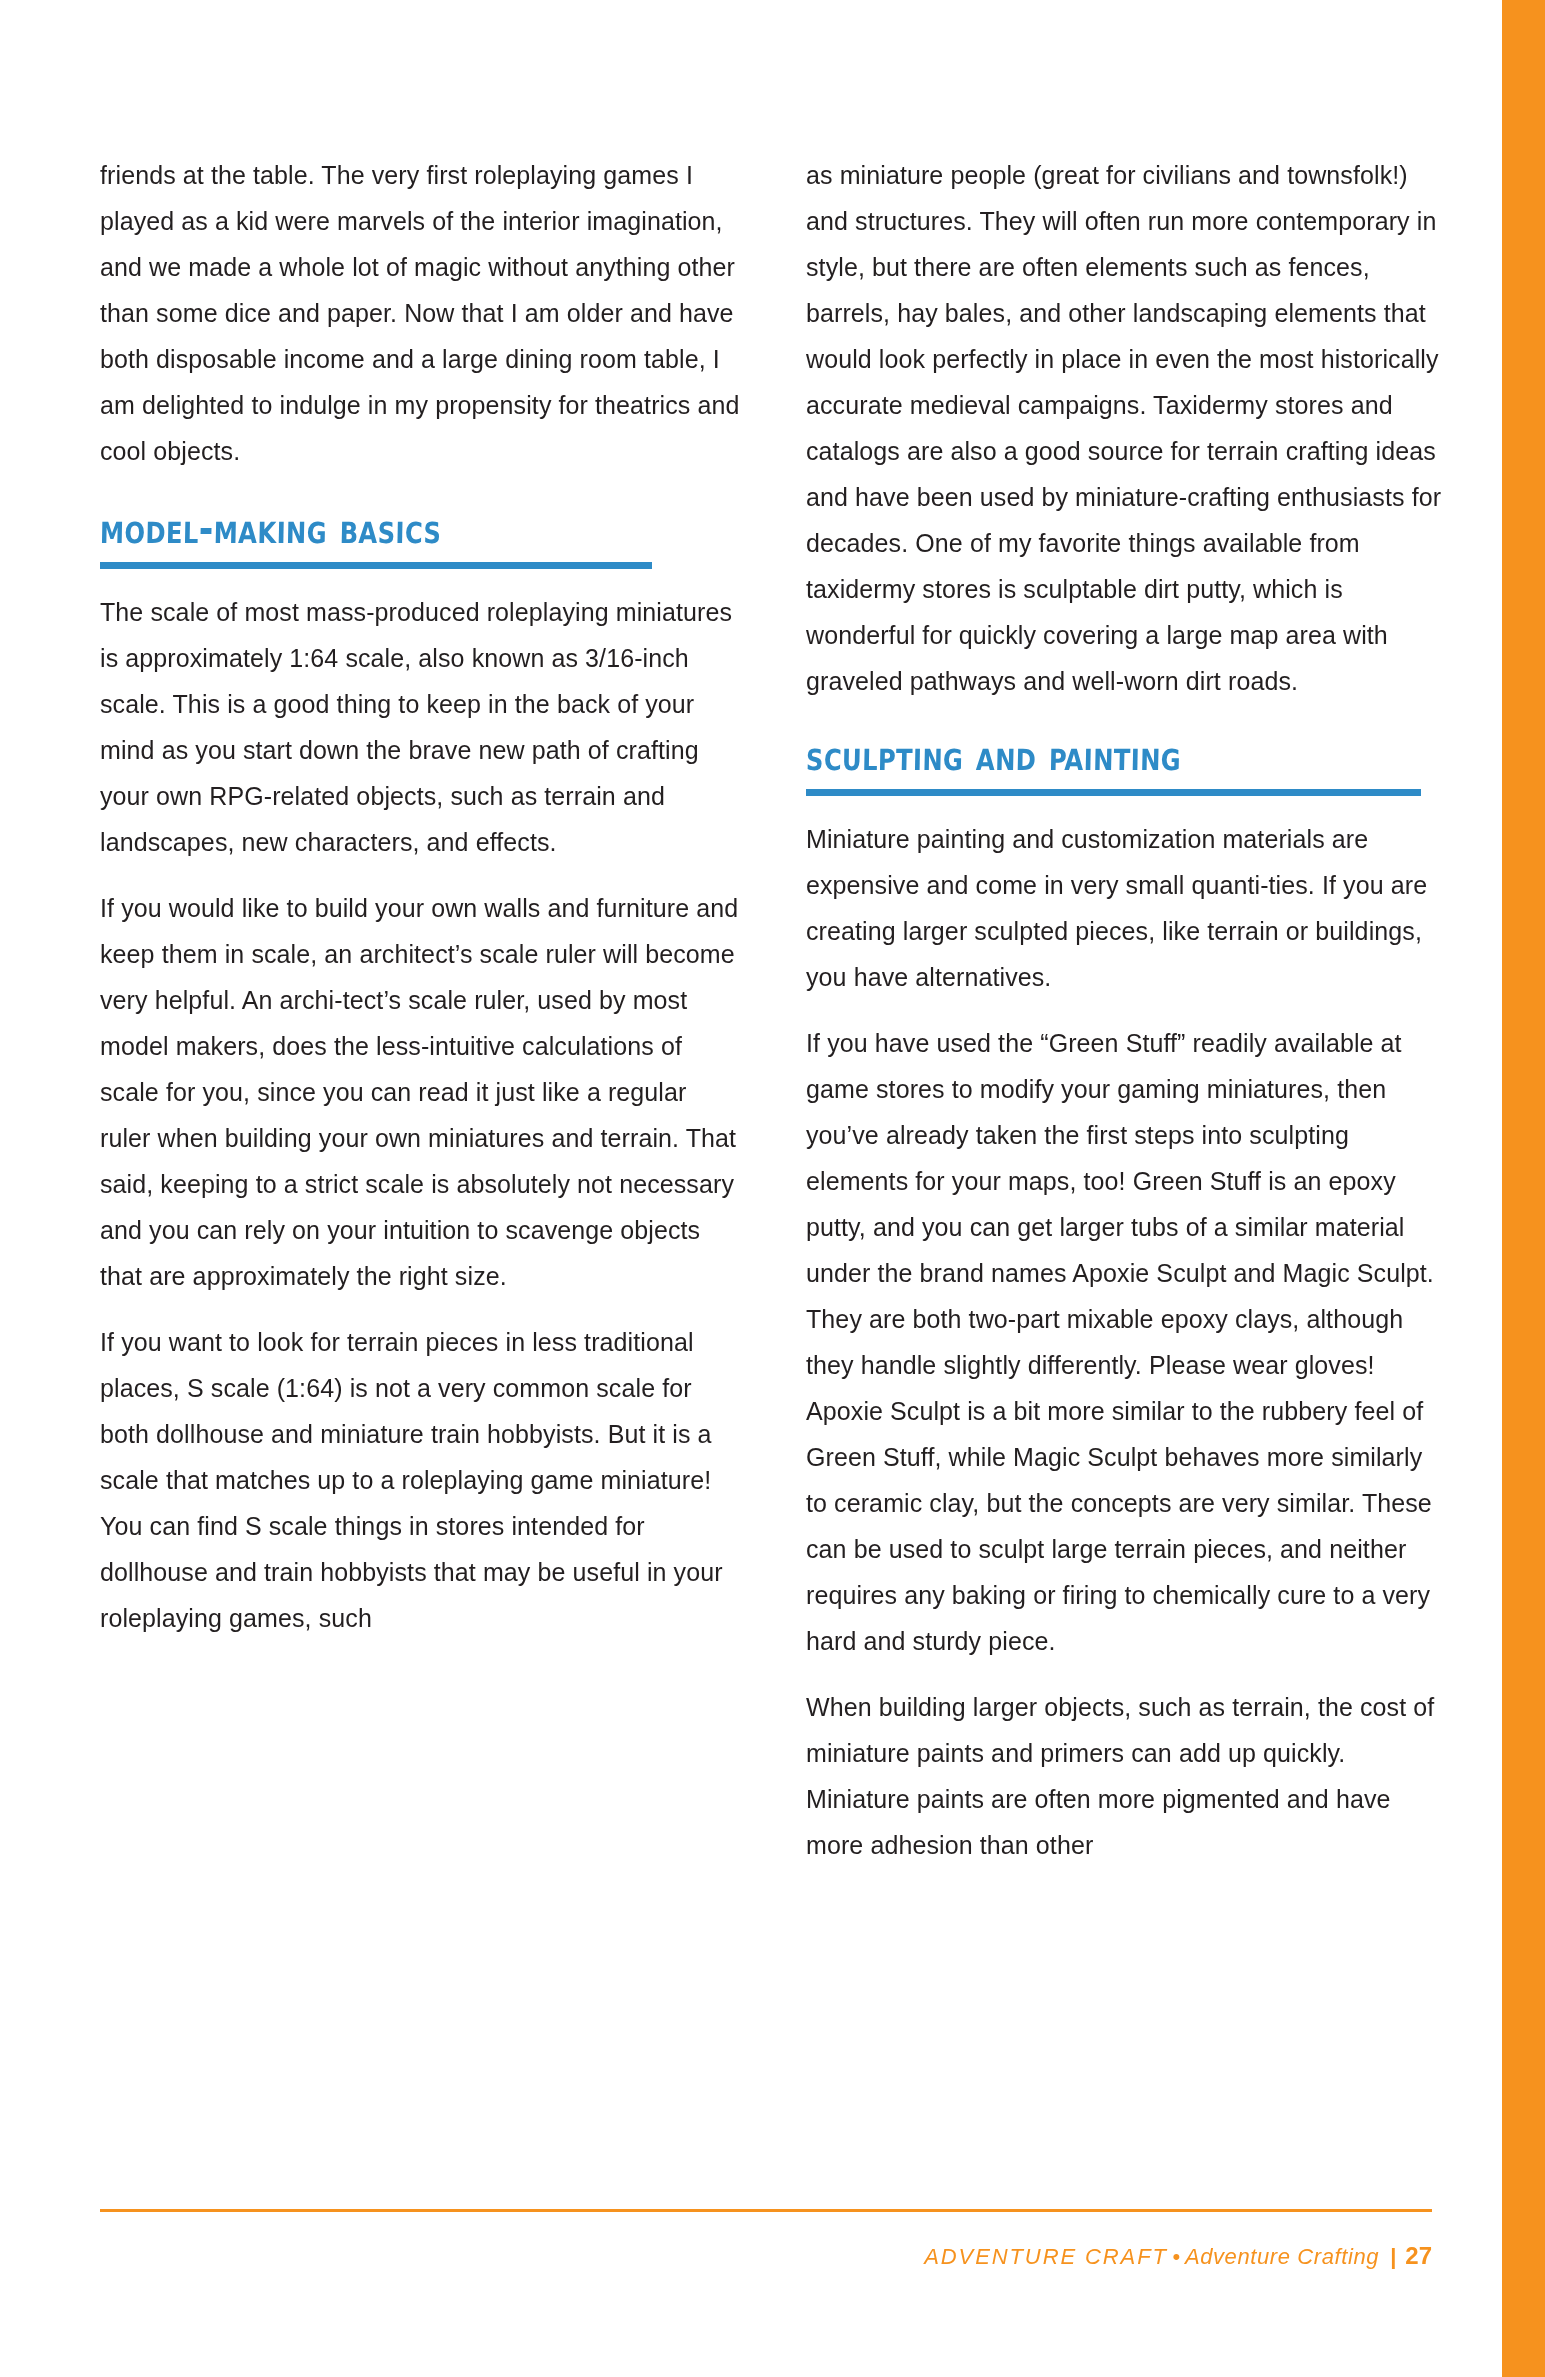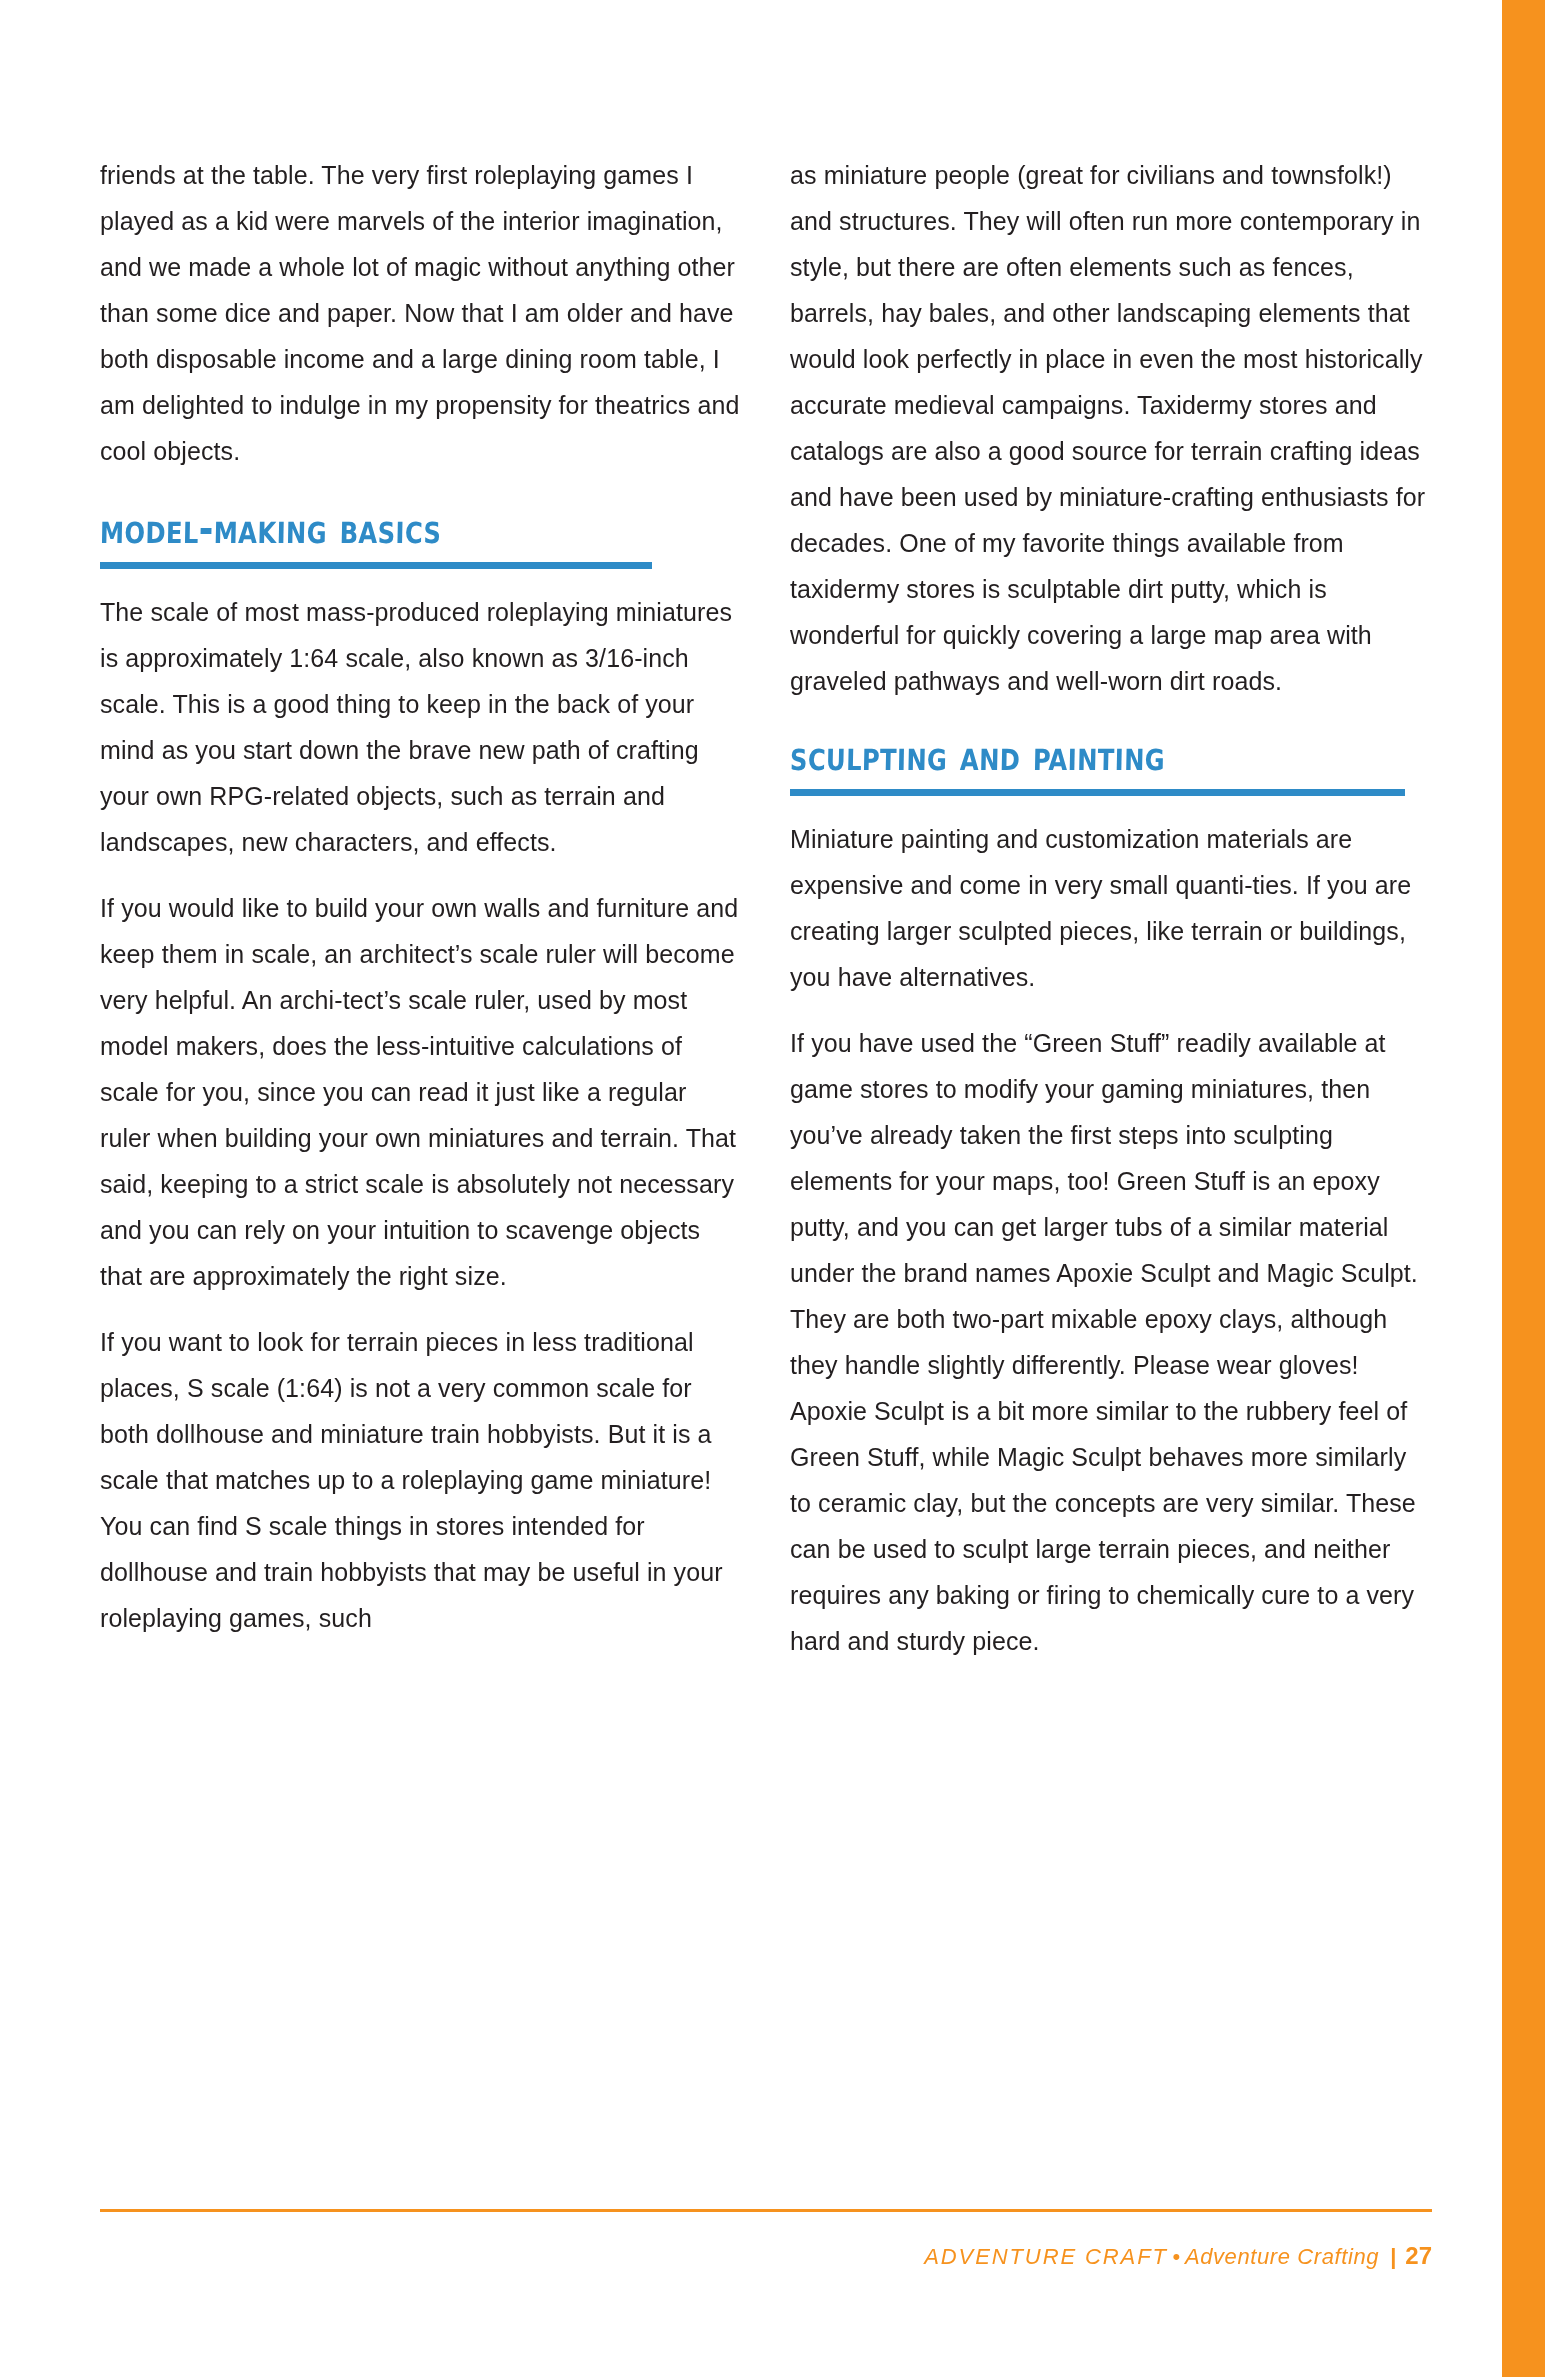--- a/index.html
+++ b/index.html
@@ -28,21 +28,21 @@
     background: #F6921E;
   }
 
   
   .content {
     position: absolute;
     left: 100px;
     top: 152px;
     width: 1332px;
     display: flex;
-    gap: 48px;
+    gap: 64px;
   }
 
   .column {
     width: 642px;
     flex: 0 0 642px;
   }
 
   p.body-text {
     margin: 0 0 20px 0;
     font-size: 25px;
@@ -179,20 +179,21 @@
 
       <div class="section-heading second-col-heading">
         <span class="heading-text">Sculpting and Painting</span>
         <span class="heading-rule rule-long"></span>
       </div>
 
       <p class="body-text">Miniature painting and customization materials are expensive and come in very small quanti-ties. If you are creating larger sculpted pieces, like terrain or buildings, you have alternatives.</p>
 
       <p class="body-text">If you have used the “Green Stuff” readily available at game stores to modify your gaming miniatures, then you’ve already taken the first steps into sculpting elements for your maps, too! Green Stuff is an epoxy putty, and you can get larger tubs of a similar material under the brand names Apoxie Sculpt and Magic Sculpt. They are both two-part mixable epoxy clays, although they handle slightly differently. Please wear gloves! Apoxie Sculpt is a bit more similar to the rubbery feel of Green Stuff, while Magic Sculpt behaves more similarly to ceramic clay, but the concepts are very similar. These can be used to sculpt large terrain pieces, and neither requires any baking or firing to chemically cure to a very hard and sturdy piece.</p>
 
+      <p class="body-text">When building larger objects, such as terrain, the cost of miniature paints and primers can add up quickly. Miniature paints are often more pigmented and have more adhesion than other</p>
 
     </div>
 
   </div>
 
   <div class="footer">
     <div class="footer-rule"></div>
     <div class="footer-line">
       <span class="footer-book">Adventure Craft</span><span class="footer-sep">•</span><span class="footer-chapter">Adventure Crafting</span><span class="footer-bar">|</span><span class="footer-page">27</span>
     </div>

